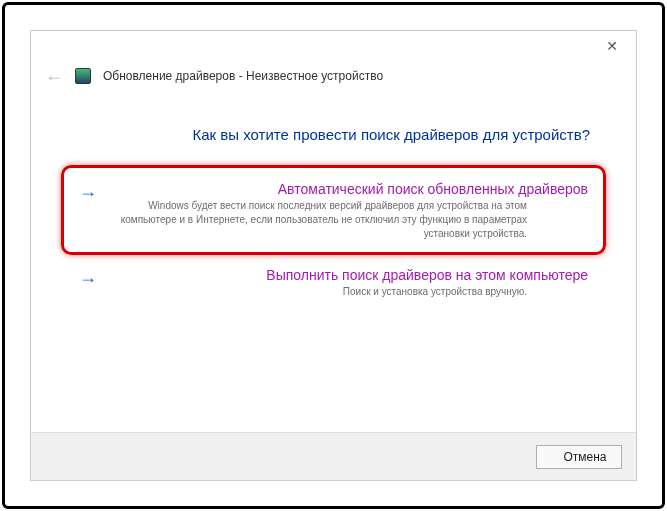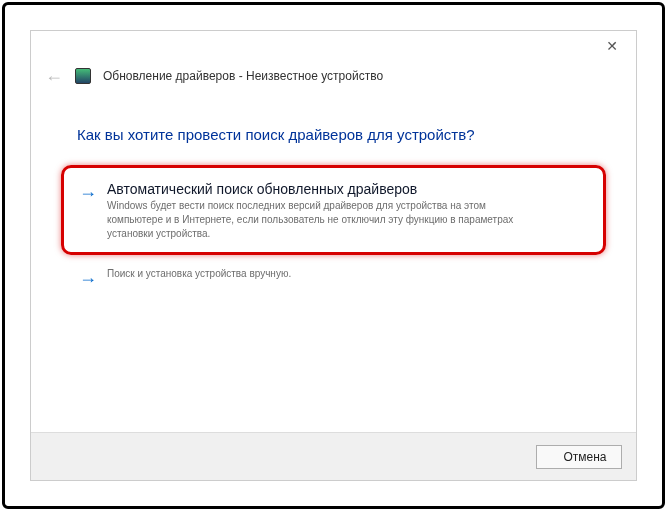--- a/index.html
+++ b/index.html
@@ -56,20 +56,21 @@
   border-radius: 2px;
 }
 .wiz-title {
   font-size: 12px;
   color: #323232;
   text-align: right;
 }
 .content {
   flex: 1;
   padding: 28px 46px 10px 46px;
+  text-align: right;
 }
 .question {
   color: #003399;
   font-size: 15px;
   font-weight: 400;
   margin-bottom: 34px;
 }
 .opt-wrap { position: relative; margin-bottom: 18px; }
 .highlight {
   position: absolute;
@@ -86,21 +87,21 @@
   cursor: pointer;
 }
 .opt-arrow {
   color: #0a6ccc;
   font-size: 18px;
   line-height: 20px;
   flex-shrink: 0;
 }
 .opt-text { flex: 1; }
 .opt-title {
-  color: #0f172a;
+  color: #a21caf;
   font-size: 14px;
   margin-bottom: 2px;
 }
 .opt-desc {
   color: #6d6d6d;
   font-size: 10px;
   line-height: 1.4;
   max-width: 420px;
 }
 .footer {
@@ -151,20 +152,21 @@
           <div class="opt-title">Автоматический поиск обновленных драйверов</div>
           <div class="opt-desc">Windows будет вести поиск последних версий драйверов для устройства на этом компьютере и в Интернете, если пользователь не отключил эту функцию в параметрах установки устройства.</div>
         </div>
       </div>
     </div>
 
     <div class="opt-wrap">
       <div class="option">
         <span class="opt-arrow">→</span>
         <div class="opt-text">
+          <div class="opt-title">Выполнить поиск драйверов на этом компьютере</div>
           <div class="opt-desc">Поиск и установка устройства вручную.</div>
         </div>
       </div>
     </div>
   </div>
 
   <div class="footer">
     <button class="cancel-btn">Отмена</button>
   </div>
 

